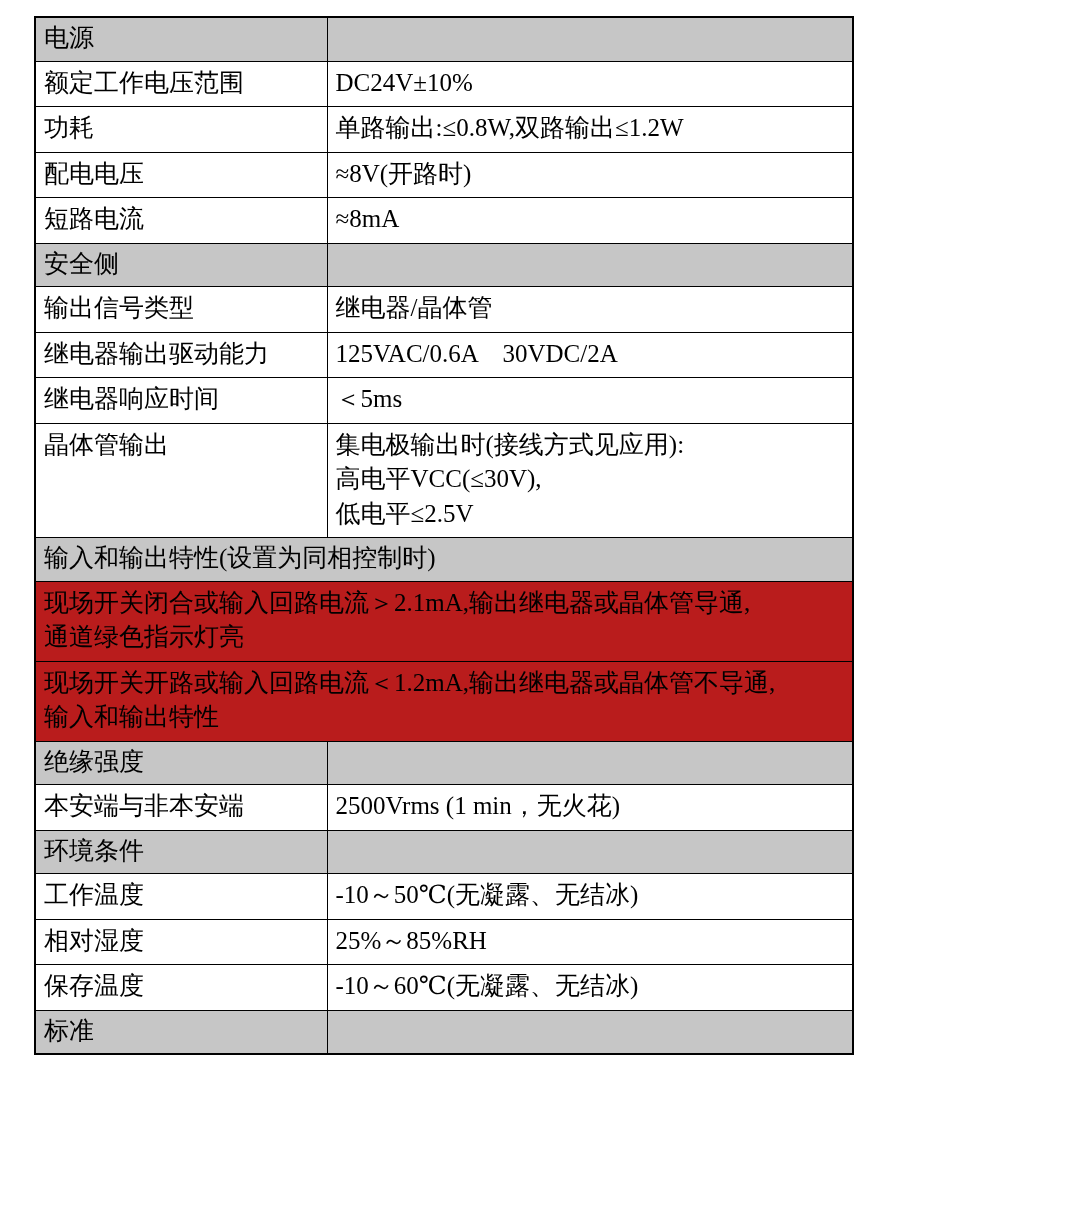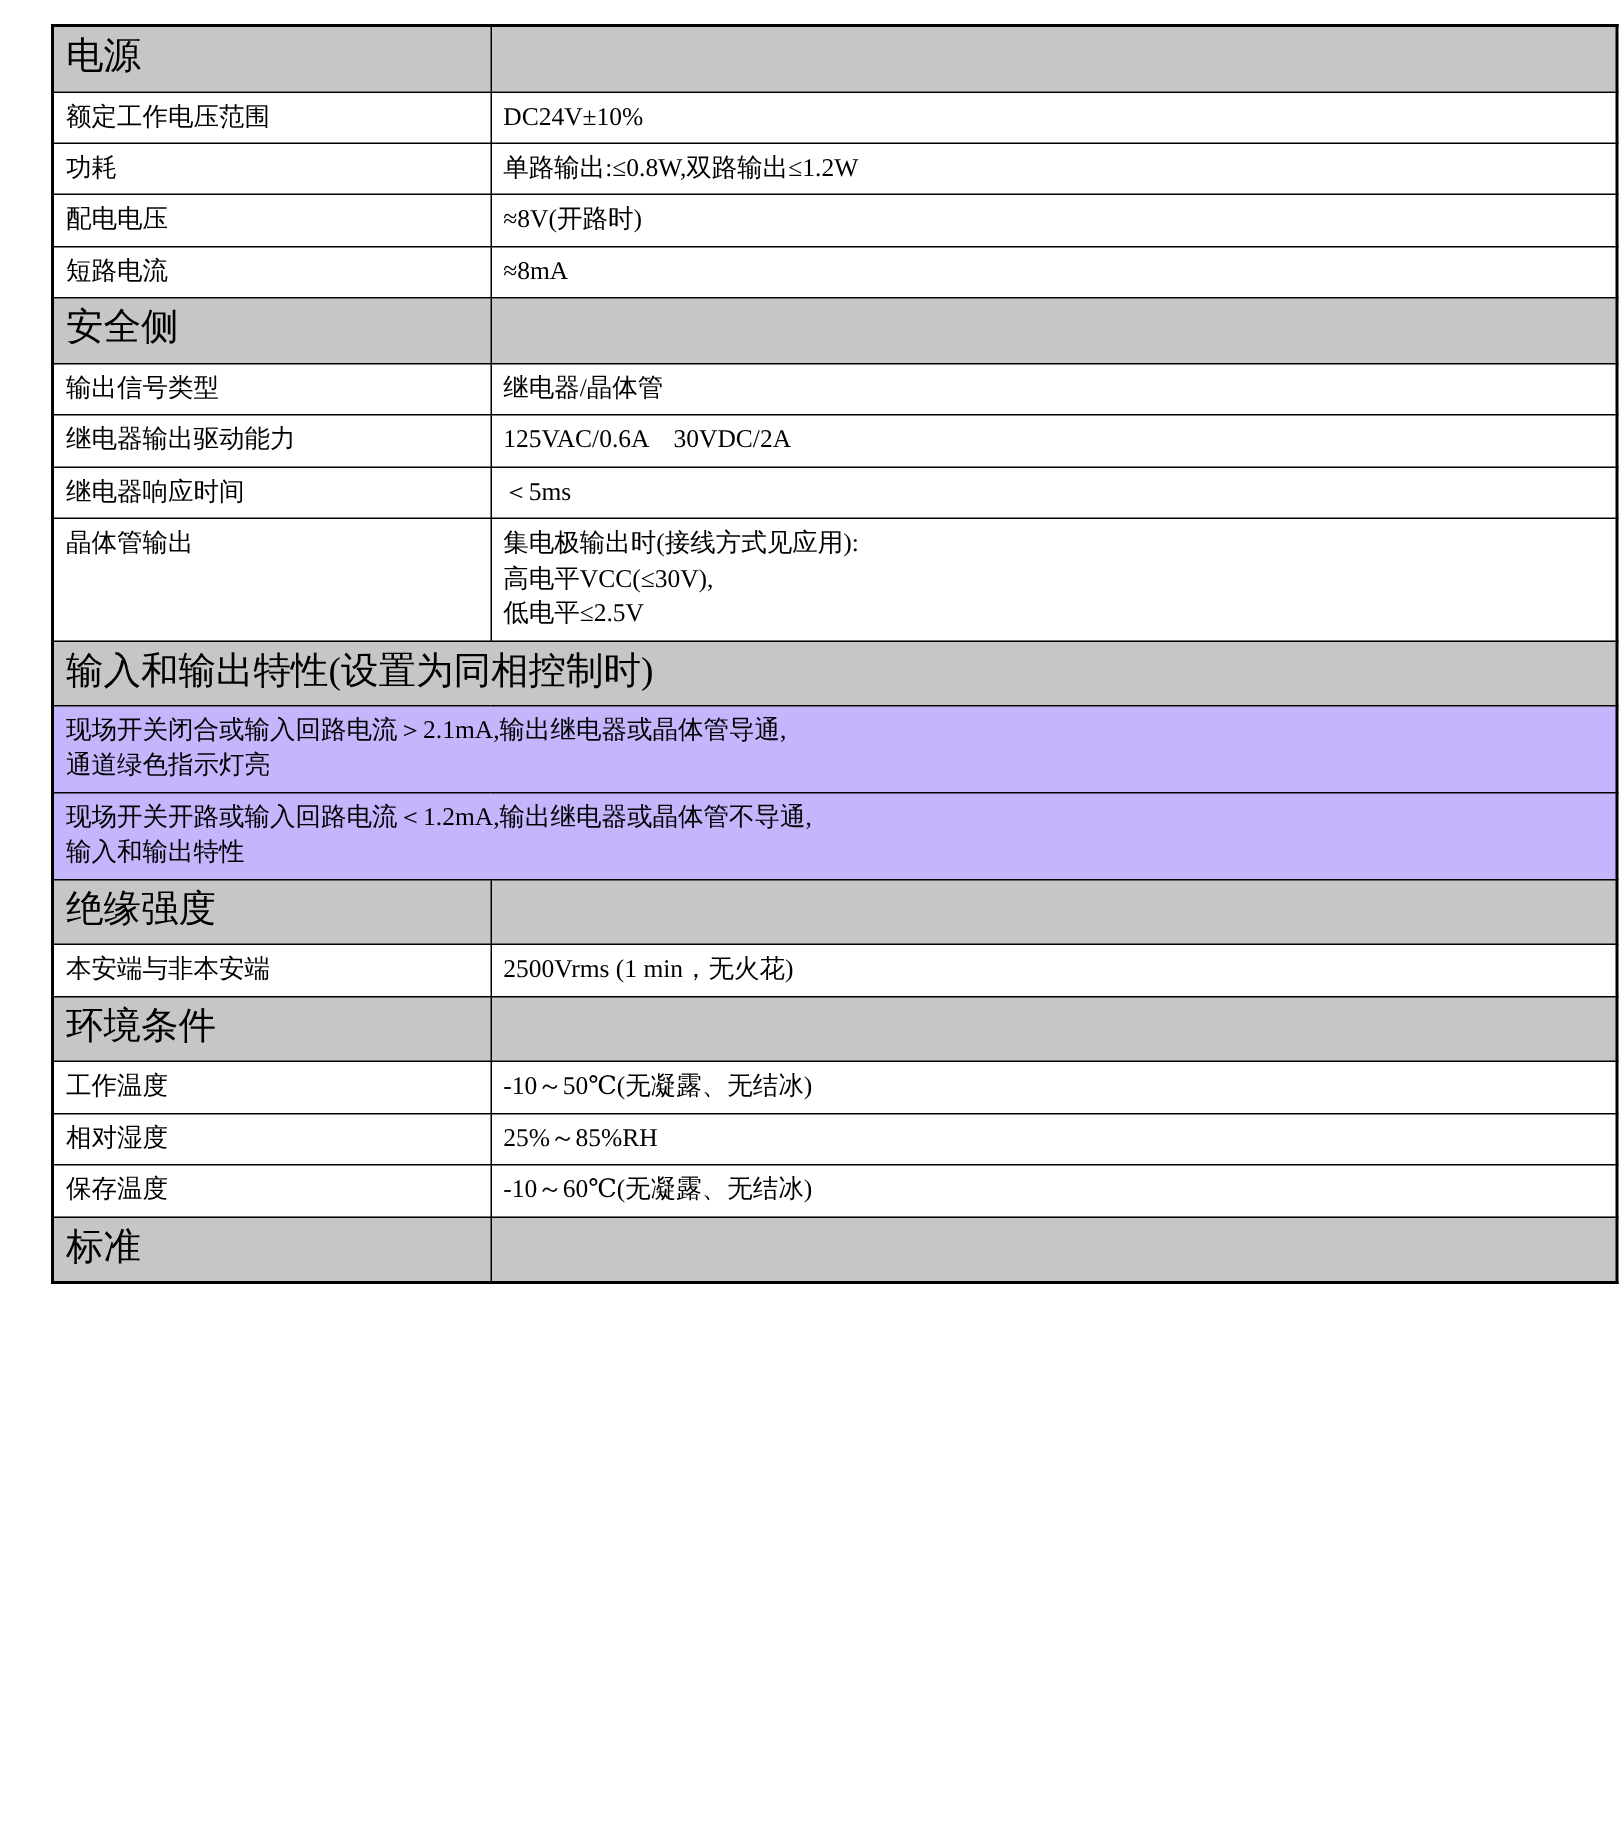--- a/index.html
+++ b/index.html
@@ -15,45 +15,45 @@
     overflow: hidden;
   }
   .page {
     box-sizing: border-box;
     width: 1080px;
     height: 1219px;
     padding: 16px 24px 10px 34px;
   }
   table.spec {
     border-collapse: collapse;
-    width: 1045px;
+    width: 820px;
     table-layout: fixed;
     border: 2px solid #000;
   }
   table.spec td {
     border: 1px solid #000;
     padding: 4px 8px 6px 8px;
-    font-size: 17px;
+    font-size: 25px;
     line-height: 1.38;
     vertical-align: top;
     word-break: break-word;
   }
   col.c1 { width: 292px; }
   col.c2 { width: auto; }
   tr.section td {
     background: #c6c6c6;
     font-size: 25px;
     padding-top: 3px;
     padding-bottom: 5px;
   }
   tr.section td.label {
     border-right: 1px solid #000;
   }
   tr.fullrow td {
-    background: #c4b5fd;
+    background: #b91c1c;
   }
   .line { display: block; }
   .val { white-space: normal; }
 </style>
 </head>
 <body>
 
 <div class="page">
   <table class="spec">
     <colgroup>

